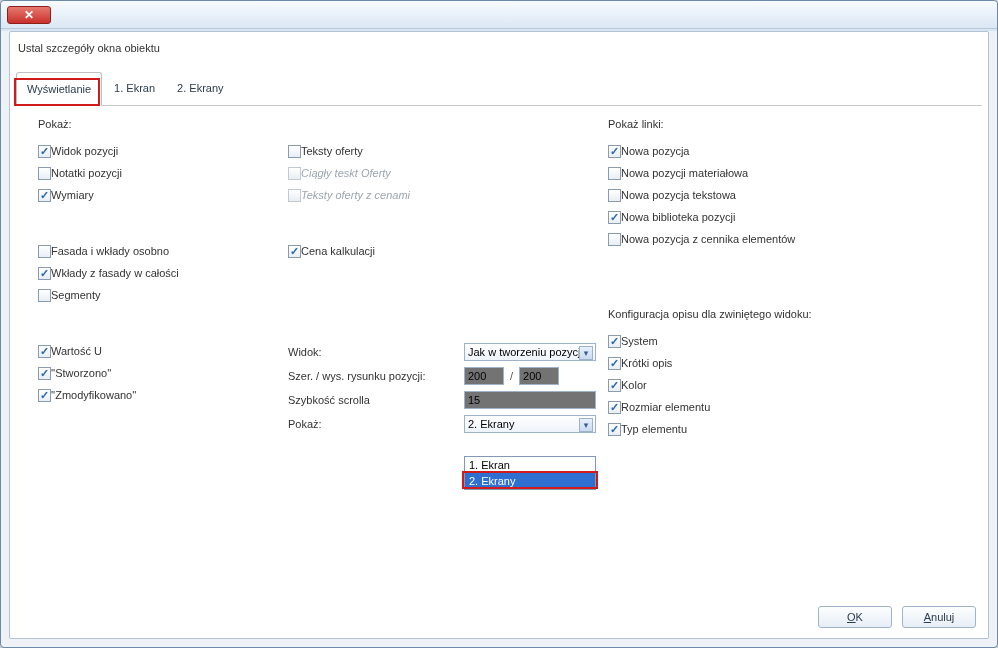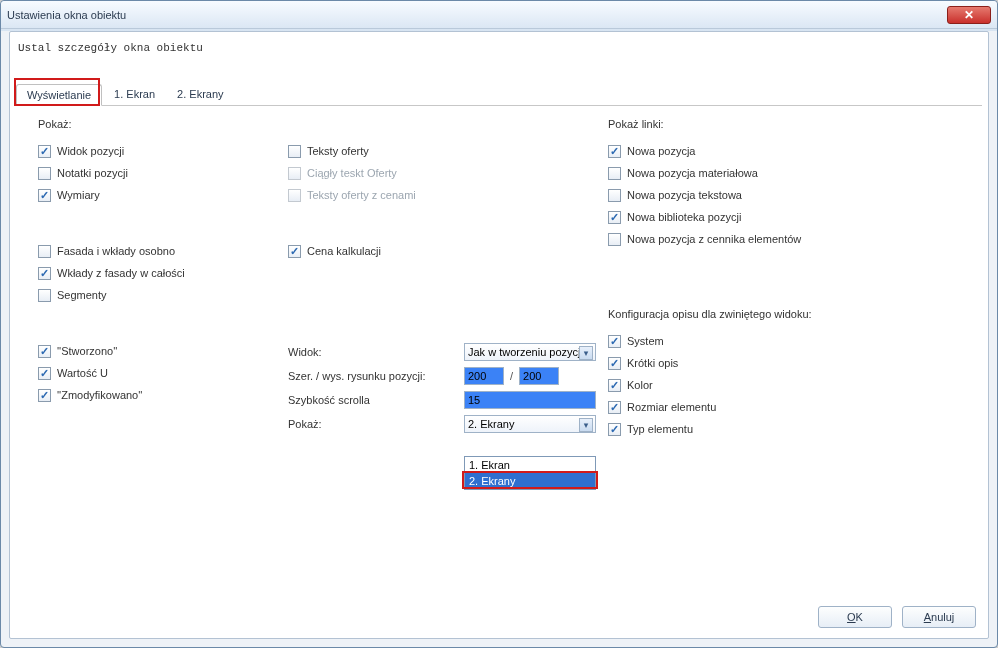--- a/index.html
+++ b/index.html
@@ -43,31 +43,30 @@
     position: absolute;
     left: 8px; top: 30px; right: 8px; bottom: 8px;
     background: #ffffff;
     border: 1px solid #b3c2d3;
     border-radius: 2px;
   }
   .subtitle {
     position: absolute;
     left: 8px; top: 10px;
     color: #333;
-    font-family: Liberation Mono, monospace;
   }
   .tabstrip {
     position: absolute;
     left: 6px; top: 50px; right: 6px;
     height: 24px;
     border-bottom: 1px solid #c7c7c7;
     display: flex; align-items: flex-end;
   }
   .tab {
-    height: 22px;
+    height: 34px;
     padding: 0 10px;
     display: flex; align-items: center;
     color: #2b3b50;
     cursor: pointer;
     margin-right: 2px;
     justify-content: flex-end;
   }
   .tab.active {
     background: #fff;
     border: 1px solid #c0c0c0;
@@ -89,42 +88,41 @@
   }
   .col { position: absolute; top: 0; }
   .col1 { left: 10px; width: 240px; }
   .col2 { left: 260px; width: 320px; }
   .col3 { left: 580px; width: 360px; }
 
   .cb-row {
     display: flex; align-items: center;
     height: 22px;
     color: #333;
-    gap: 6px;
-  }
-  .cb-row.disabled { color: #9ca6b0; }
+  }
+  .cb-row.disabled { color: #9ca6b0; font-style: italic; }
   .cb {
     width: 13px; height: 13px;
     border: 1px solid #8a9bad;
     background: linear-gradient(#fff,#e8eef5);
     display: flex; align-items: center; justify-content: center;
     font-size: 11px; line-height: 1;
     color: #2d6ab2;
     cursor: pointer;
   }
   .cb-row.disabled .cb { border-color:#c3c9d0; color:#c3c9d0; cursor: default;}
   .cb.checked::after { content: "✓"; font-weight: bold; }
   .group-gap { height: 34px; }
 
   .form-row { display:flex; align-items:center; height:24px; gap:6px;}
   .form-label { width: 170px; color:#333; }
   .txt {
     height: 18px;
     border: 1px solid #9fb2c7;
-    background: #3b82f6;
+    background: #737373;
     padding: 0 3px;
     font-family: inherit; font-size: 11px;
   }
   .txt.num { width: 40px; }
   .slash { color:#555; }
   .select {
     height: 18px;
     border: 1px solid #9fb2c7;
     background: linear-gradient(#fff,#eef3fa);
     width: 132px;
@@ -174,21 +172,20 @@
     cursor: pointer;
     color: #2b3b50;
   }
   .btn .ul { text-decoration: underline; }
 </style>
 </head>
 <body>
 
 <div class="window">
   <div class="titlebar">
-    <span class="title">Ustawienia okna obiektu</span>
     <div class="close-btn">
       <span>✕</span>
     </div>
   </div>
 
   <div class="client">
     <div class="subtitle">Ustal szczegóły okna obiektu</div>
 
     <div class="tabstrip">
       <div class="tab active">
@@ -235,25 +232,25 @@
         </div>
         <div class="cb-row">
           <span class="cb"></span>
           <span>Segmenty</span>
         </div>
 
         <div class="group-gap"></div>
 
         <div class="cb-row">
           <span class="cb checked"></span>
+          <span>Wartość U</span>
+        </div>
+        <div class="cb-row">
+          <span class="cb checked"></span>
           <span>''Stworzono''</span>
-        </div>
-        <div class="cb-row">
-          <span class="cb checked"></span>
-          <span>Wartość U</span>
         </div>
         <div class="cb-row">
           <span class="cb checked"></span>
           <span>''Zmodyfikowano''</span>
         </div>
       </div>
 
       <div class="col col2" style="top:22px;">
         <div class="cb-row">
           <span class="cb"></span>
@@ -313,21 +310,21 @@
         <div class="red-highlight-opt" style="left:174px; top:331px; width:136px; height:18px;"></div>
       </div>
 
       <div class="col col3" style="top:22px;">
         <div class="cb-row">
           <span class="cb checked"></span>
           <span>Nowa pozycja</span>
         </div>
         <div class="cb-row">
           <span class="cb"></span>
-          <span>Nowa pozycja materiałowa</span>
+          <span>Nowa pozycji materiałowa</span>
         </div>
         <div class="cb-row">
           <span class="cb"></span>
           <span>Nowa pozycja tekstowa</span>
         </div>
         <div class="cb-row">
           <span class="cb checked"></span>
           <span>Nowa biblioteka pozycji</span>
         </div>
         <div class="cb-row">

